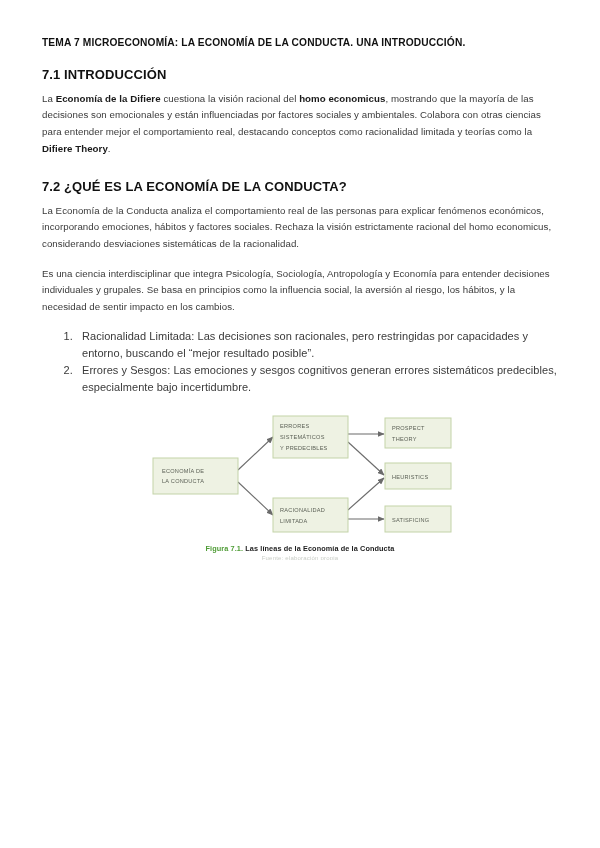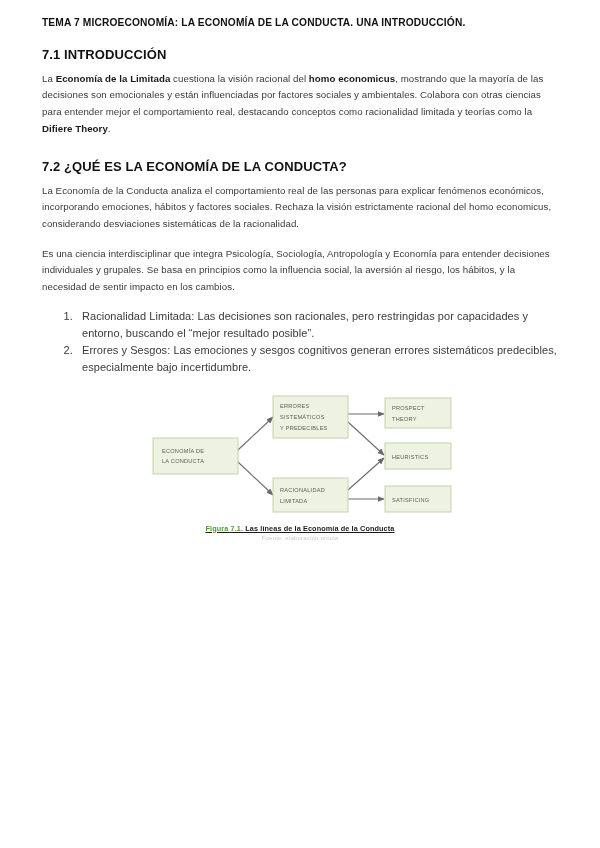--- a/index.html
+++ b/index.html
@@ -15,21 +15,21 @@
     color: #2b2b2b;
     -webkit-font-smoothing: antialiased;
   }
 
   .page {
     position: relative;
     width: 600px;
     height: 596px;
     background: #ffffff;
     box-sizing: border-box;
-    padding: 16px 42px 0 42px;
+    padding: 36px 42px 0 42px;
   }
 
   .doc-title {
     font-size: 10.2px;
     font-weight: bold;
     letter-spacing: 0.15px;
     color: #111111;
     margin: 0 0 17px 0;
     line-height: 1.3;
   }
@@ -97,21 +97,20 @@
   }
 
   .figure-caption {
     text-align: center;
     font-size: 7.3px;
     font-weight: bold;
     color: #1d1d1d;
     letter-spacing: 0.1px;
     margin-top: 4px;
     line-height: 1.35;
-    text-decoration: underline;
   }
   .figure-caption .fig-num {
     color: #4f9c36;
   }
   .caption-cut {
     text-align: center;
     font-size: 6px;
     color: #c9cdc6;
     letter-spacing: 0.2px;
     height: 5px;
@@ -120,21 +119,21 @@
   }
 </style>
 </head>
 <body>
 
 <div class="page">
 
   <h1 class="doc-title">TEMA 7 MICROECONOMÍA: LA ECONOMÍA DE LA CONDUCTA. UNA INTRODUCCIÓN.</h1>
 
   <h2 class="section-heading">7.1 INTRODUCCIÓN</h2>
-  <p class="body-text">La <b>Economía de la Limitada</b> cuestiona la visión racional del <b>homo economicus</b>, mostrando que la mayoría de las decisiones son emocionales y están influenciadas por factores sociales y ambientales. Colabora con otras ciencias para entender mejor el comportamiento real, destacando conceptos como racionalidad limitada y teorías como la <b>Difiere Theory</b>.</p>
+  <p class="body-text">La <b>Economía de la Difiere</b> cuestiona la visión racional del <b>homo economicus</b>, mostrando que la mayoría de las decisiones son emocionales y están influenciadas por factores sociales y ambientales. Colabora con otras ciencias para entender mejor el comportamiento real, destacando conceptos como racionalidad limitada y teorías como la <b>Difiere Theory</b>.</p>
 
   <h2 class="section-heading heading-gap">7.2 ¿QUÉ ES LA ECONOMÍA DE LA CONDUCTA?</h2>
   <p class="body-text">La Economía de la Conducta analiza el comportamiento real de las personas para explicar fenómenos económicos, incorporando emociones, hábitos y factores sociales. Rechaza la visión estrictamente racional del homo economicus, considerando desviaciones sistemáticas de la racionalidad.</p>
   <p class="body-text">Es una ciencia interdisciplinar que integra Psicología, Sociología, Antropología y Economía para entender decisiones individuales y grupales. Se basa en principios como la influencia social, la aversión al riesgo, los hábitos, y la necesidad de sentir impacto en los cambios.</p>
 
   <ol class="enfoques">
       <li>Racionalidad Limitada: Las decisiones son racionales, pero restringidas por capacidades y entorno, buscando el “mejor resultado posible”.</li>
       <li>Errores y Sesgos: Las emociones y sesgos cognitivos generan errores sistemáticos predecibles, especialmente bajo incertidumbre.</li>
     </ol>
 

